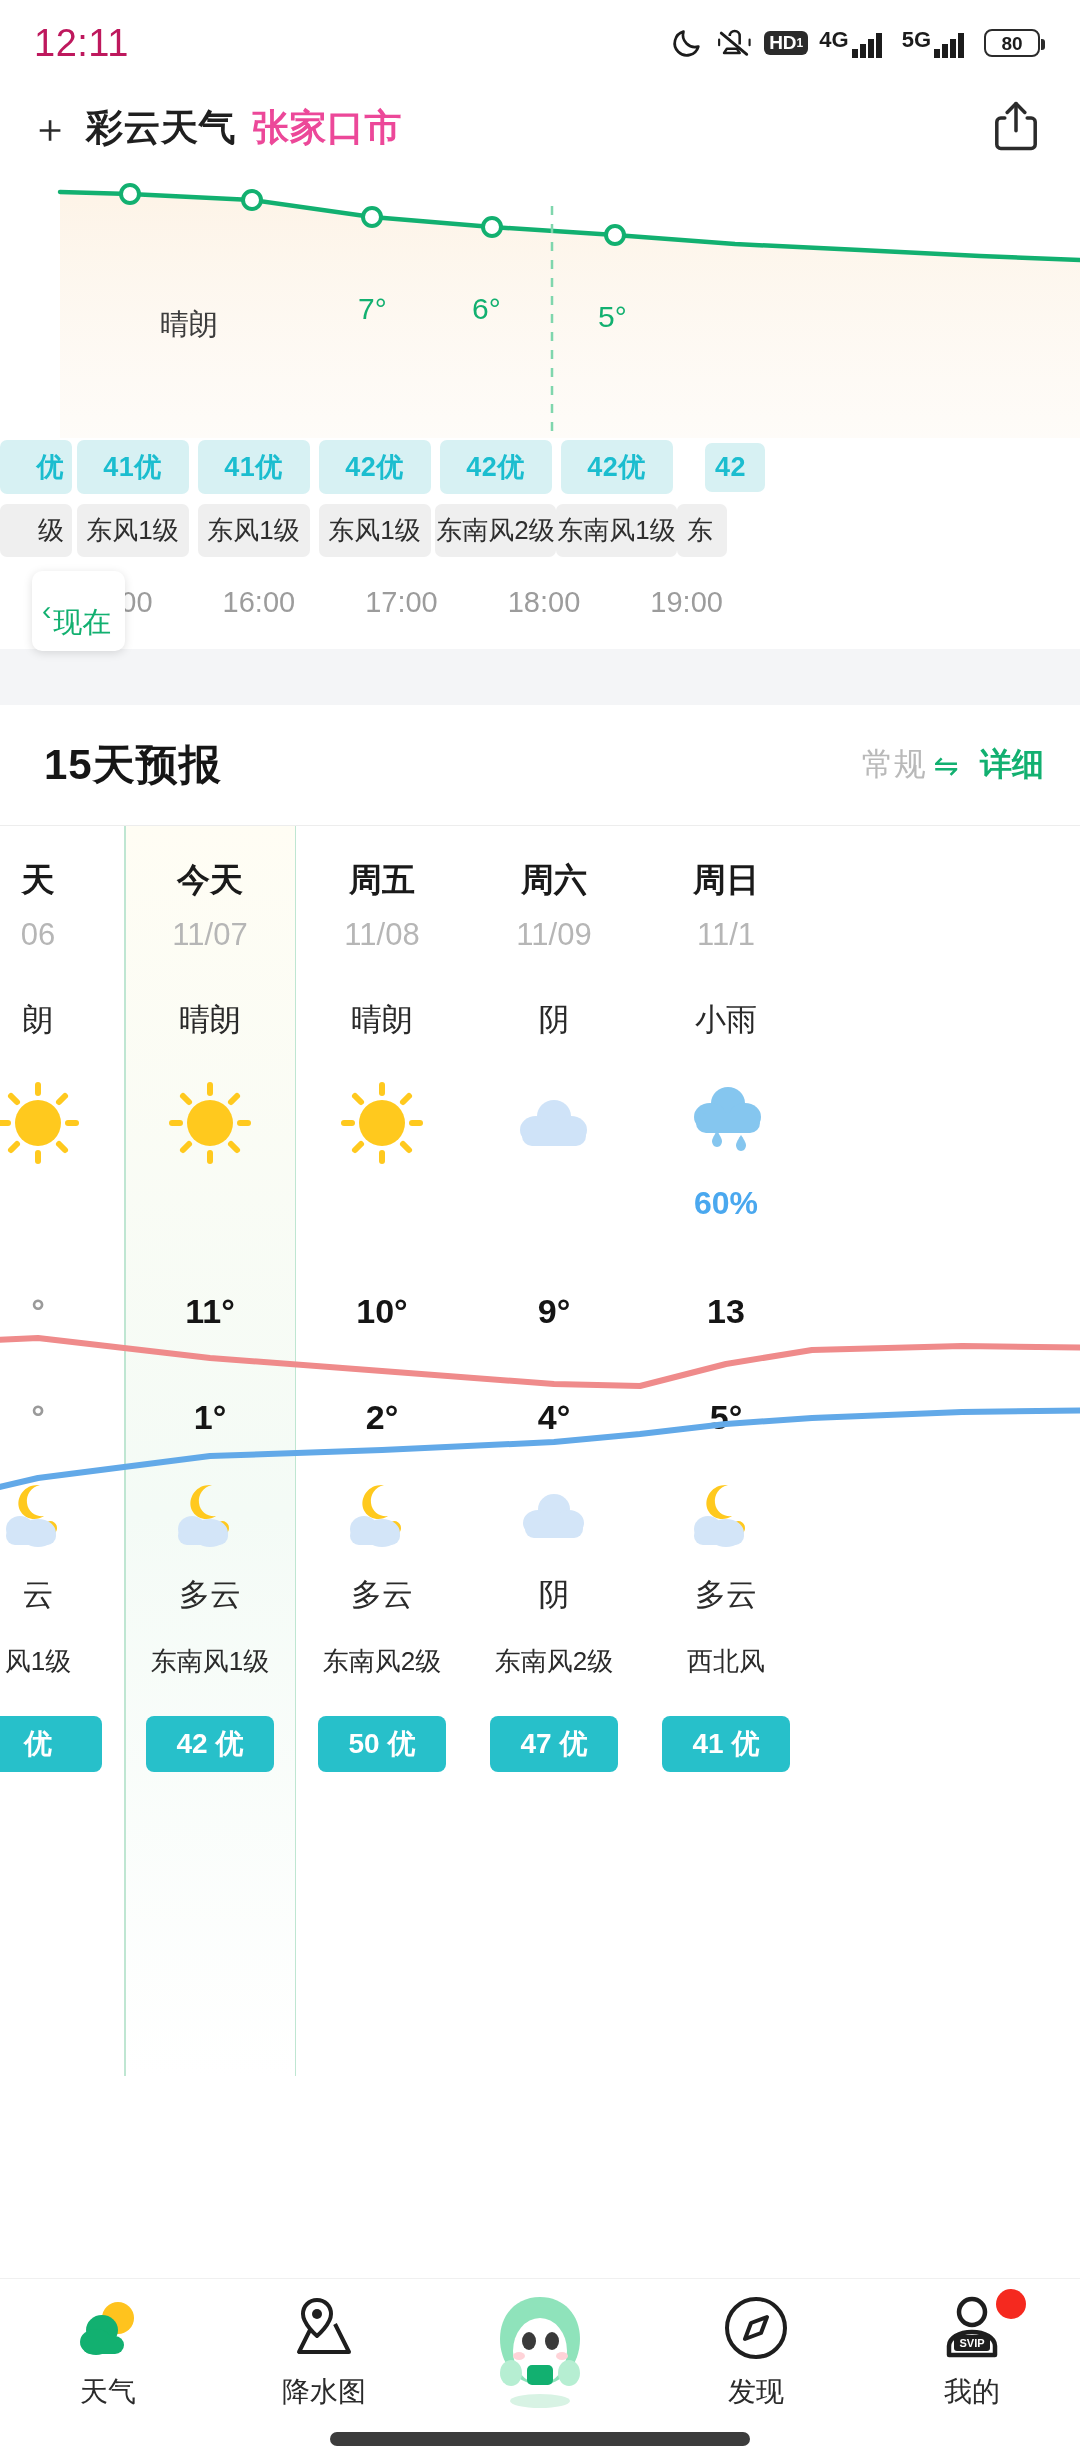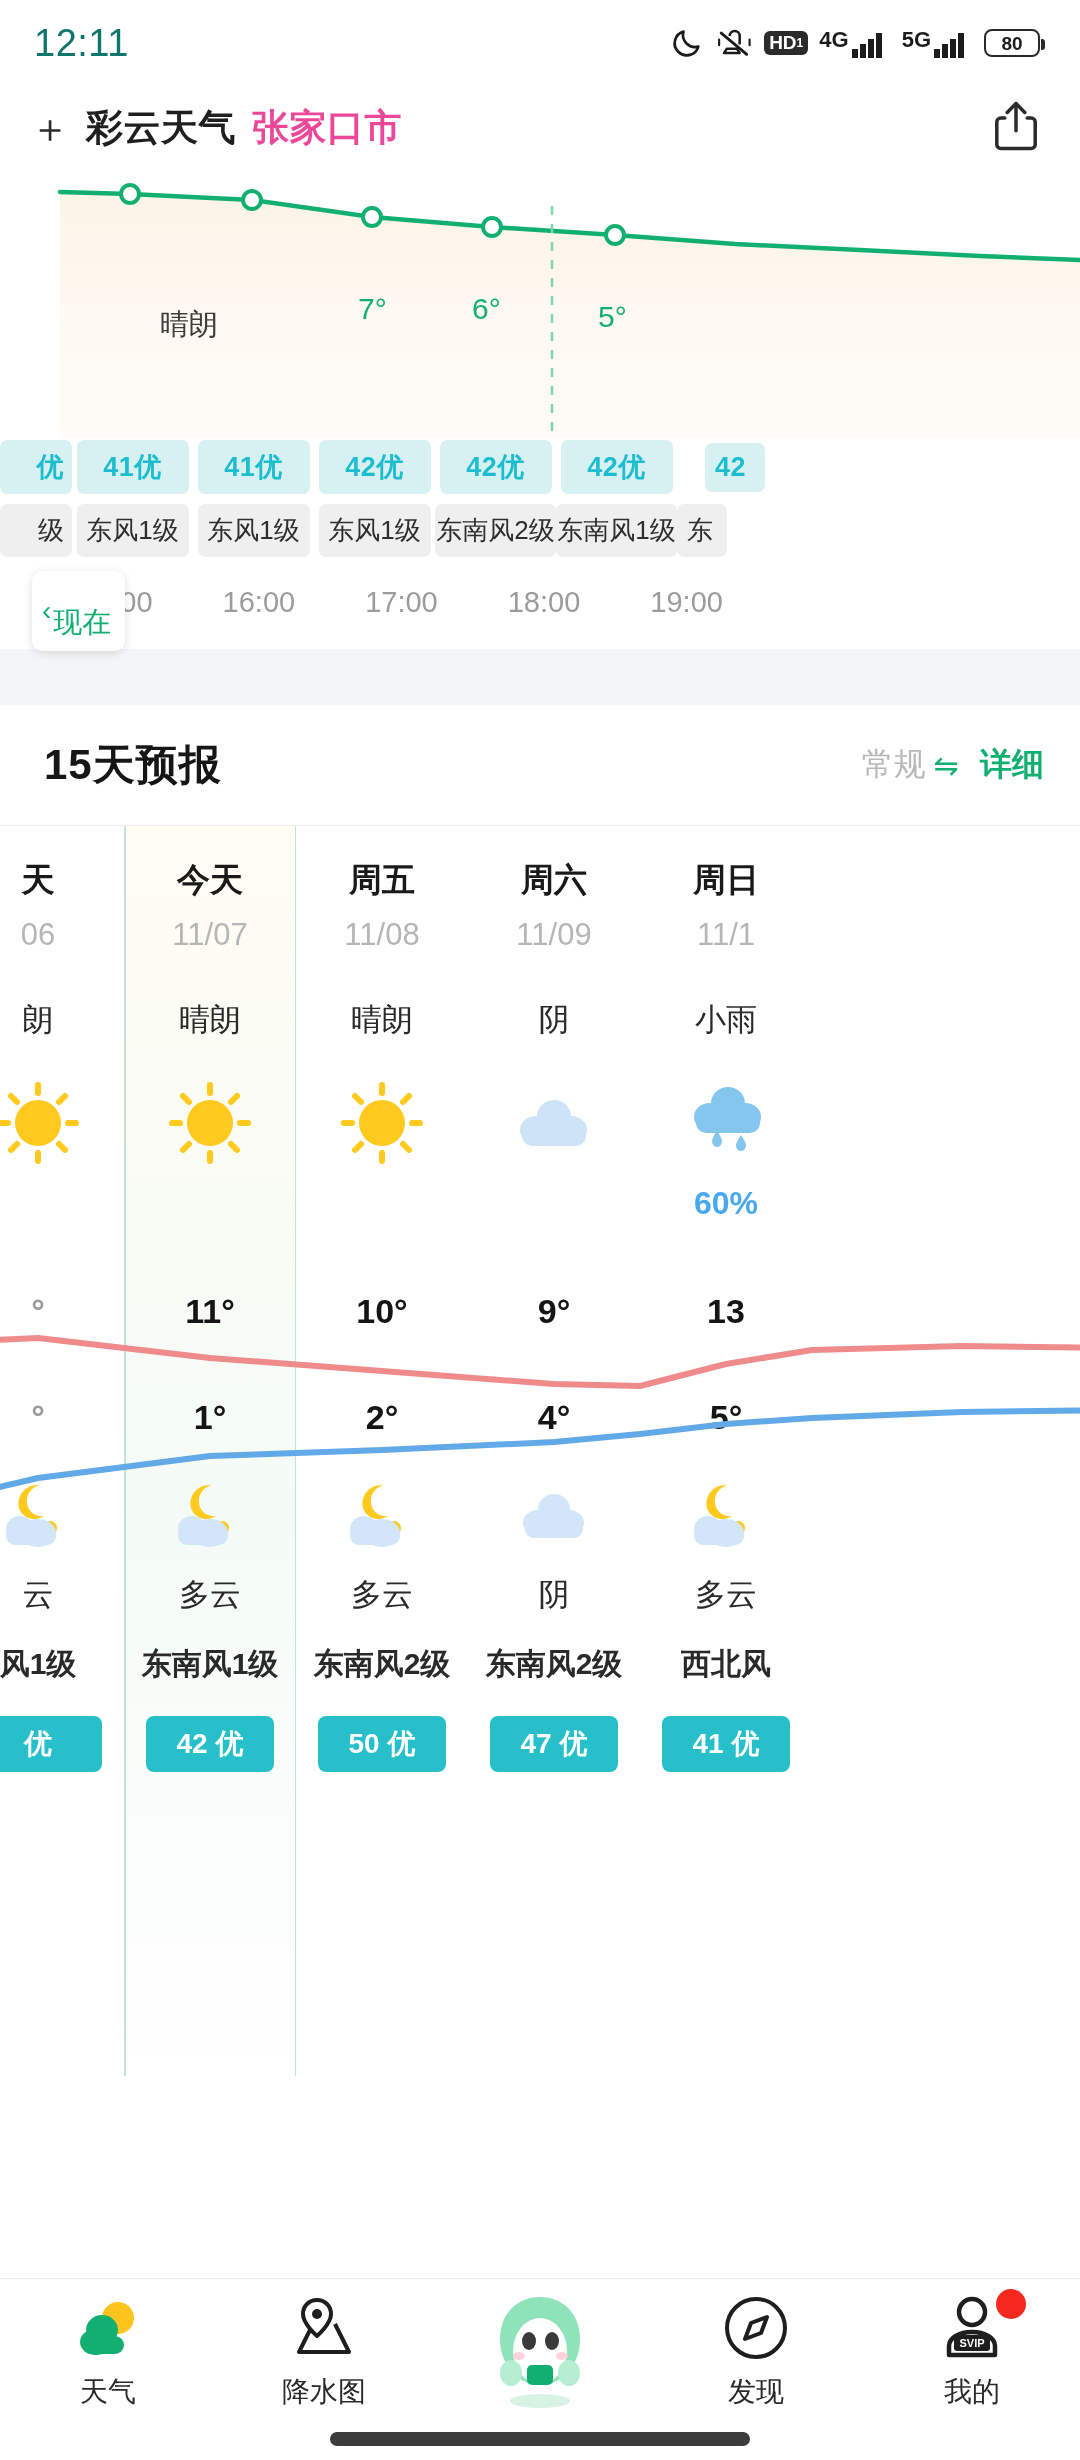--- a/index.html
+++ b/index.html
@@ -14,21 +14,21 @@
 
   
   .statusbar {
     height:86px;
     display:flex;
     align-items:center;
     justify-content:space-between;
     padding:0 40px 0 34px;
     background:#fff;
   }
-  .sb-time { font-size:38px; font-weight:500; color:#0f766e; letter-spacing:.5px; }
+  .sb-time { font-size:38px; font-weight:500; color:#be185d; letter-spacing:.5px; }
   .sb-icons { display:flex; align-items:center; gap:11px; }
   .sb-icons svg { display:block; }
   .hd-badge {
     background:#2b2b2b; color:#fff; border-radius:6px;
     font-size:19px; font-weight:700; padding:2px 5px 3px 5px;
     line-height:1; display:flex; align-items:center;
     letter-spacing:0;
   }
   .hd-badge sub { font-size:12px; vertical-align:sub; }
   .net-group { display:flex; align-items:flex-end; gap:2px; }
@@ -132,21 +132,21 @@
 
   .d-name { font-size:33px; font-weight:700; color:#1a1a1a; }
   .d-date { font-size:31px; color:#b6b6b6; font-weight:500; margin-top:14px; }
   .d-cond { font-size:31px; color:#2a2a2a; font-weight:500; margin-top:46px; }
   .d-icon { height:120px; margin-top:22px; display:flex; align-items:center; justify-content:center; }
   .d-rain { font-size:32px; color:#4aa8ef; font-weight:600; margin-top:2px; height:40px; }
   .d-hi { font-size:34px; font-weight:600; color:#151515; }
   .d-lo { font-size:34px; font-weight:600; color:#151515; }
   .d-icon2 { height:108px; display:flex; align-items:center; justify-content:center; }
   .d-cond2 { font-size:31px; color:#2a2a2a; font-weight:500; }
-  .d-wind { font-size:30px; color:#2a2a2a; font-weight:700; }
+  .d-wind { font-size:26px; color:#2a2a2a; font-weight:400; }
   .d-aqi {
     background:#27c0ca; color:#fff; font-size:28px; font-weight:600;
     border-radius:8px; padding:9px 0; width:128px; text-align:center;
   }
 
   
   .tempchart { position:absolute; left:-48px; top:0; width:1180px; height:100%; pointer-events:none; }
 
   
   .zone-hi { position:absolute; left:0; right:0; top:466px; text-align:center; }

